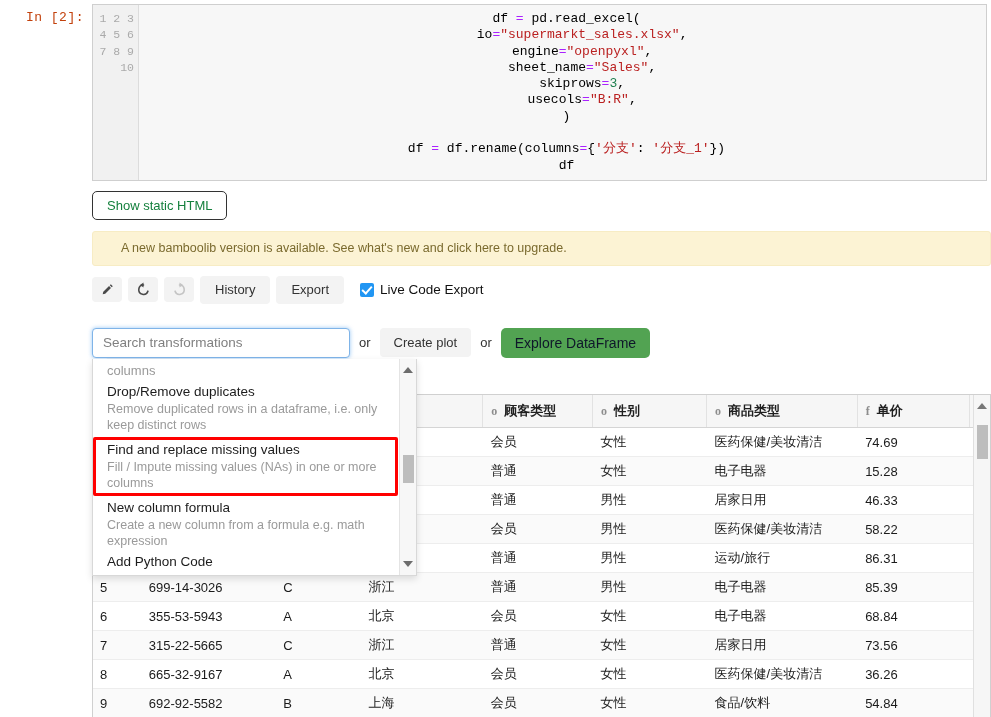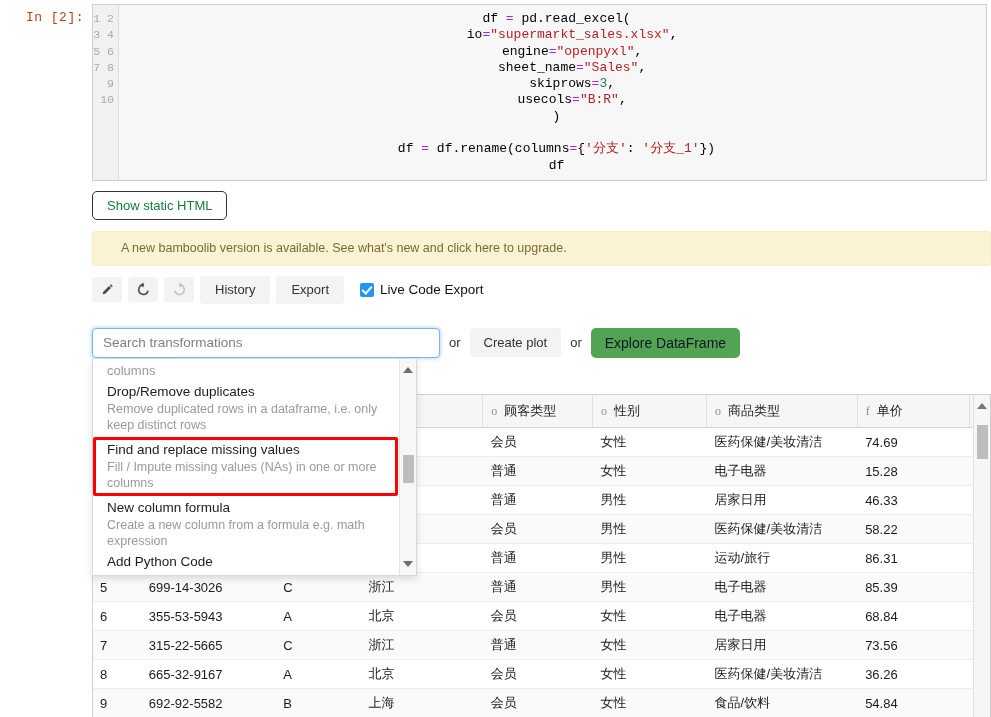--- a/index.html
+++ b/index.html
@@ -32,21 +32,21 @@
   }
   .code-wrap {
     flex: 1;
     margin-right: 4px;
     border: 1px solid #cfcfcf;
     background: #f7f7f7;
     display: flex;
     min-height: 166px;
   }
   .gutter {
-    width: 26px;
+    width: 46px;
     min-width: 26px;
     background: #f1f1f1;
     border-right: 1px solid #dcdcdc;
     padding: 6px 4px 6px 0;
     text-align: right;
     font-family: "Liberation Mono", monospace;
     font-size: 11.5px;
     line-height: 16.3px;
     color: #aaaaaa;
     user-select: none;
@@ -164,21 +164,21 @@
   
   .search-row {
     margin-top: 24px;
     display: flex;
     align-items: center;
     gap: 9px;
     position: relative;
     z-index: 30;
   }
   .search-box {
-    width: 348px;
+    width: 258px;
     height: 30px;
     border: 1px solid #7fb4e8;
     border-radius: 4px;
     box-shadow: 0 0 4px rgba(100,170,240,0.65);
     background: #fff;
     font-size: 13.5px;
     color: #777;
     padding: 0 10px;
     outline: none;
     font-family: "Liberation Sans", sans-serif;
@@ -275,21 +275,21 @@
     border-collapse: collapse;
     table-layout: fixed;
     width: 100%;
     font-size: 13px;
   }
   table.df th {
     background: #f6f6f6;
     border-bottom: 1px solid #d5d5d5;
     border-right: 1px solid #e2e2e2;
     text-align: left;
-    font-weight: normal;
+    font-weight: bold;
     padding: 7px 8px;
     height: 30px;
     color: #1f1f1f;
     white-space: nowrap;
     overflow: hidden;
   }
   table.df th .ctype {
     color: #8d8d8d;
     font-size: 12px;
     margin-right: 7px;

